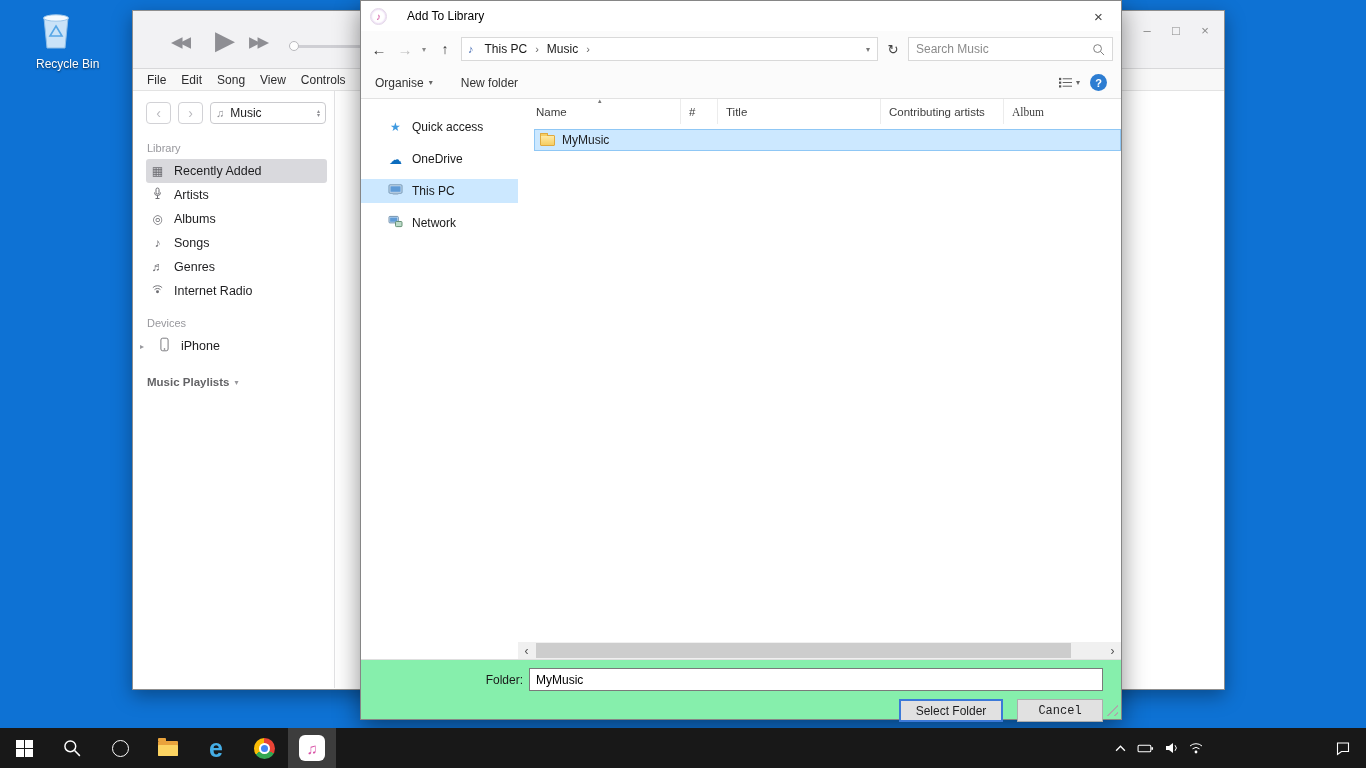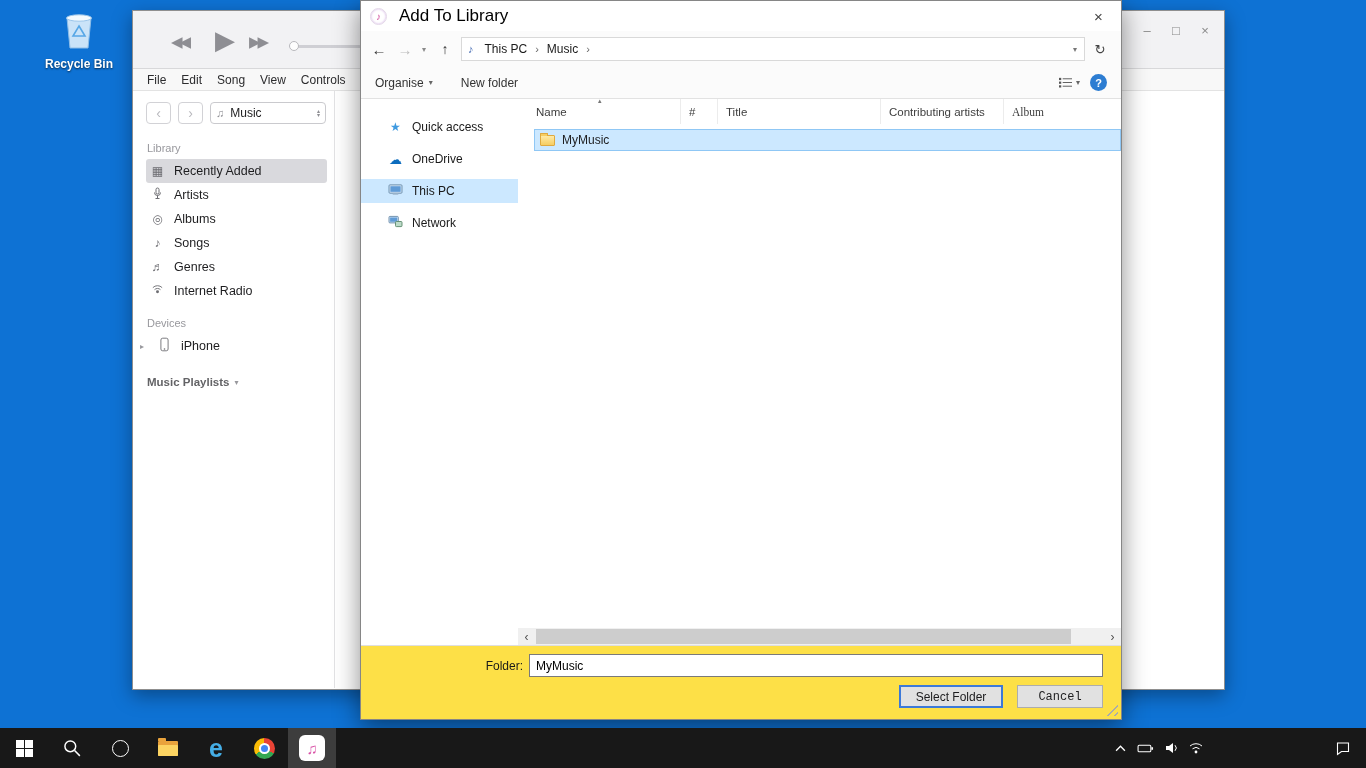--- a/index.html
+++ b/index.html
@@ -1,21 +1,21 @@
 <!DOCTYPE html>
 <html><head>
 <meta charset="utf-8">
 <style>
   * { margin:0; padding:0; box-sizing:border-box; cursor:default; }
   html,body { width:1366px; height:768px; overflow:hidden;
     font-family:"Liberation Sans","DejaVu Sans",sans-serif; font-size:12px; color:#1d1d1f; }
   .desktop { position:absolute; inset:0 0 40px 0; background:#0e72d4; }
 
   
-  .recycle-bin { position:absolute; left:44px; top:8px; width:70px; text-align:center;font-weight:bold; }
+  .recycle-bin { position:absolute; left:36px; top:8px; width:70px; text-align:left; }
   .rb-label { color:#fff; font-size:12px; text-shadow:0 1px 2px rgba(0,0,0,.65); margin-top:2px; }
 
   
   .itunes { position:absolute; left:132px; top:10px; width:1093px; height:680px;
     background:#fff; border:1px solid #8f8f8f; box-shadow:0 6px 18px rgba(0,0,0,.35); z-index:1; }
   .it-toolbar { height:58px; background:#f2f2f4; border-bottom:1px solid #d8d8da; position:relative; }
   .pb { position:absolute; color:#8e8e93; letter-spacing:-3px; }
   .pb.rew { left:38px; top:22px; font-size:15px; }
   .pb.play { left:82px; top:14px; font-size:26px; letter-spacing:0; }
   .pb.ff { left:116px; top:22px; font-size:15px; }
@@ -49,21 +49,21 @@
   .it-content { flex:1; background:#fff; position:relative; }
 
   
   .dialog { position:absolute; left:360px; top:0; width:762px; height:720px;
     background:#f0f0f0; border:1px solid #868686; box-shadow:0 8px 24px rgba(0,0,0,.45);
     z-index:5; display:flex; flex-direction:column; }
   .dlg-titlebar { height:30px; background:#fff; display:flex; align-items:center; padding-left:9px; }
   .dlg-appicon { width:17px; height:17px; border-radius:50%; background:#fff; border:1px solid #e3d7e8;
     display:flex; align-items:center; justify-content:center; font-size:10px; color:#d2509e;
     box-shadow:inset 0 0 2px rgba(160,80,200,.5); }
-  .dlg-title { margin-left:12px; font-size:17px; color:#000; }
+  .dlg-title { margin-left:20px; font-size:12px; color:#000; }
   .dlg-close { margin-left:auto; width:45px; height:30px; display:flex; align-items:center; justify-content:center;
     font-size:15px; color:#444; }
   .dlg-navrow { height:36px; background:#fbfbfb; display:flex; align-items:center; padding:0 8px 0 4px; }
   .nbtn { height:26px; display:flex; align-items:center; justify-content:center; color:#333; }
   .nbtn.back { width:28px; font-size:15px; }
   .nbtn.fwd { width:24px; font-size:15px; color:#bcbcbc; }
   .nbtn.drop { width:14px; font-size:8px; color:#8a8a8a; }
   .nbtn.up { width:28px; font-size:14px; }
   .addrbar { flex:1; height:24px; margin:0 2px; background:#fff; border:1px solid #d9d9d9;
     display:flex; align-items:center; padding-left:6px; }
@@ -107,21 +107,21 @@
     background:#cce8ff; border:1px solid #8fc7f5; padding-left:5px; font-size:12px; }
   .folder-ico { width:15px; height:11px; background:linear-gradient(#ffeaa6,#f6cd62);
     border:1px solid #dfa93f; border-radius:1px; position:relative; }
   .folder-ico::before { content:""; position:absolute; top:-3px; left:-1px; width:6px; height:2px;
     background:#f6cd62; border:1px solid #dfa93f; border-bottom:none; border-radius:1px 1px 0 0; }
   .hscroll { margin-top:auto; height:17px; background:#f0f0f0; display:flex; align-items:center; }
   .sc-arrow { width:17px; height:17px; display:flex; align-items:center; justify-content:center;
     color:#505050; font-size:12px; }
   .sc-track { flex:1; height:17px; position:relative; }
   .sc-thumb { position:absolute; left:1px; top:1px; height:15px; width:94%; background:#cdcdcd; }
-  .dlg-footer { height:74px; background:#fde047; border-top:1px solid #dfdfdf; position:relative; }
+  .dlg-footer { height:60px; background:#86efac; border-top:1px solid #dfdfdf; position:relative; }
   .folder-row { display:flex; align-items:center; justify-content:flex-end; margin:8px 18px 0 0; }
   .folder-row label { margin-right:6px; font-size:12px; color:#1a1a1a; }
   .folder-row input { width:574px; height:23px; border:1px solid #7a7a7a; padding:0 6px; font-size:12px;
     font-family:"Liberation Sans","DejaVu Sans",sans-serif; outline:none; background:#fff; }
   .btn-row { display:flex; justify-content:flex-end; gap:14px; margin:8px 18px 0 0; }
   .btn { height:23px; background:#e1e1e1; border:1px solid #adadad; font-size:12px;
     display:flex; align-items:center; justify-content:center; }
   .btn.primary { width:104px; border:2px solid #3c79d8; }
   .btn.cancel { width:86px;font-family:Liberation Mono, monospace; }
   .grip { position:absolute; right:3px; bottom:3px; width:12px; height:12px;
@@ -280,20 +280,27 @@
       <span class="nbtn up">↑</span>
       <div class="addrbar">
         <span class="addr-icon">♪</span>
         <span class="crumb">This PC</span>
         <span class="crumb-sep">›</span>
         <span class="crumb">Music</span>
         <span class="crumb-sep">›</span>
         <span class="addr-drop">▾</span>
       </div>
       <span class="nbtn refresh">↻</span>
+      <div class="searchbox">
+        <input type="text" placeholder="Search Music" style="">
+        <svg width="13" height="13" viewBox="0 0 14 14">
+            <circle cx="6" cy="6" r="4.2" stroke="#777" fill="none"></circle>
+            <path d="M9.2 9.2L13 13" stroke="#777"></path>
+          </svg>
+      </div>
     </div>
     <div class="dlg-toolbar">
       <span class="tbtn">
         <span>Organise</span>
         <span class="tcaret">▾</span>
       </span>
       <span class="tbtn">
         <span>New folder</span>
       </span>
       <div class="tb-right">

